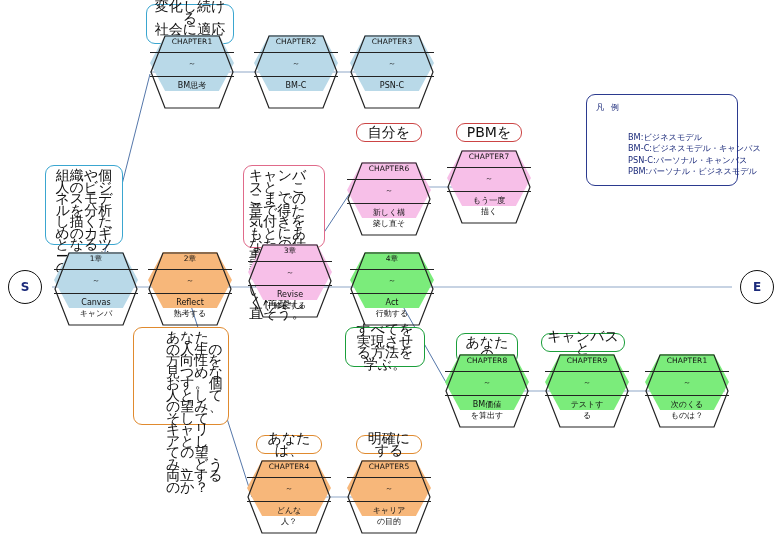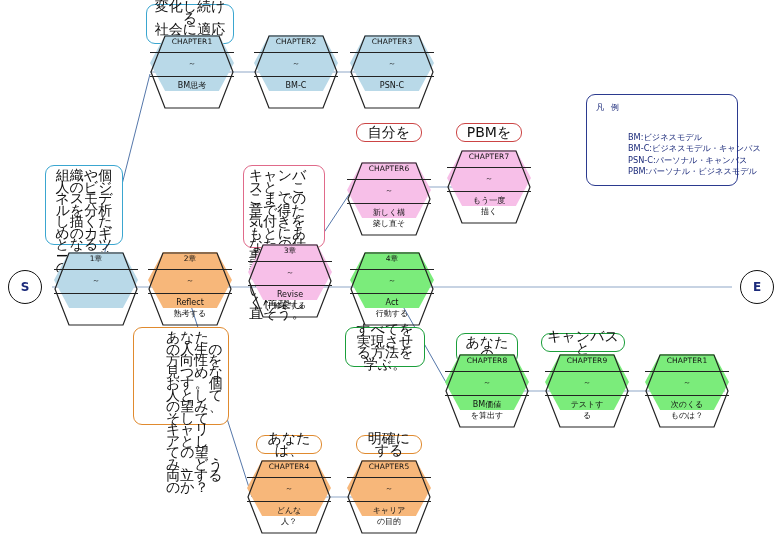--- a/index.html
+++ b/index.html
@@ -185,20 +185,21 @@
 
   <div class="hex f-blue" style="left:54px; top:252px;">
     <div class="body"></div>
     <svg class="outline" viewBox="0 0 84 74">
       <polygon points="15,1 69,1 83,37 69,73 15,73 1,37" fill="none" stroke="#222" stroke-width="1.2"></polygon>
     </svg>
     <div class="band-line r1"></div>
     <div class="band-line r2"></div>
     <div class="t-top">1章</div>
     <div class="t-mid">～</div>
+    <div class="t-bot">Canvas<br>キャンバ</div>
   </div>
 
   <div class="hex f-orange" style="left:148px; top:252px;">
     <div class="body"></div>
     <svg class="outline" viewBox="0 0 84 74">
       <polygon points="15,1 69,1 83,37 69,73 15,73 1,37" fill="none" stroke="#222" stroke-width="1.2"></polygon>
     </svg>
     <div class="band-line r1"></div>
     <div class="band-line r2"></div>
     <div class="t-top">2章</div>

